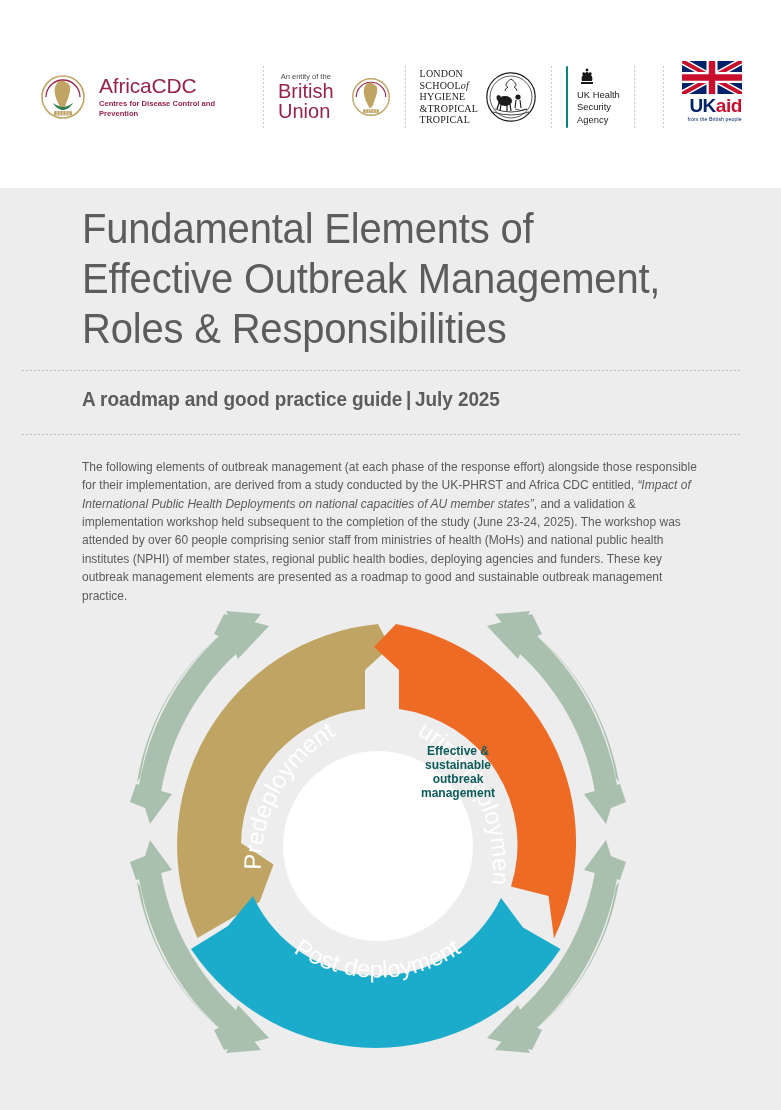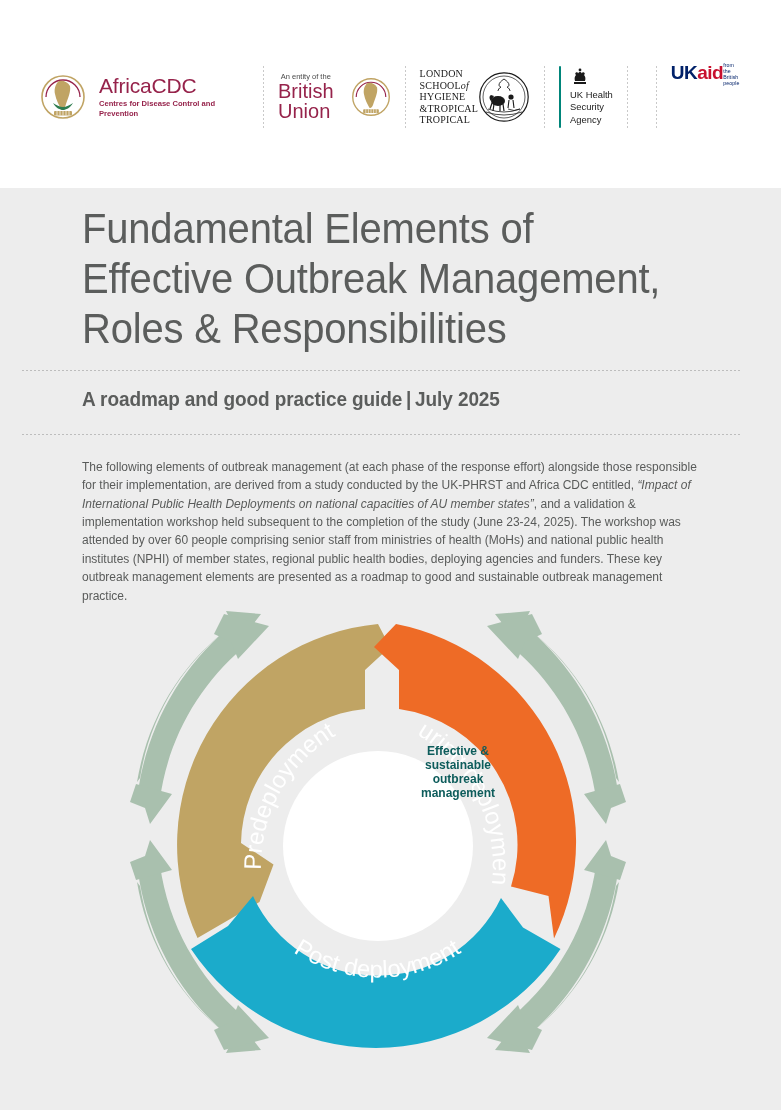--- a/index.html
+++ b/index.html
@@ -34,34 +34,34 @@
   .acdc-sub{font-size:7.6px;color:#96234b;line-height:1.35;margin-top:3px;font-weight:700;max-width:150px;}
 
   
   .au{display:flex;align-items:center;gap:17px;}
   .au-txt{display:flex;flex-direction:column;line-height:1;}
   .au-entity{font-size:7.5px;color:#4a4a4a;margin-bottom:2px;text-align:center;}
   .au-name{font-size:20px;color:#96234b;line-height:.97;font-weight:400;}
   .au-emblem{width:40px;height:40px;position:relative;flex:none;}
 
   
-  .lshtm{display:flex;align-items:center;}
+  .lshtm{display:flex;align-items:center;gap:7px;}
   .lshtm-txt{font-family:"Liberation Serif", serif;font-size:10px;color:#1a1a1a;line-height:1.16;letter-spacing:.2px;}
   .lshtm-txt i{font-style:italic;}
   .lshtm-crest{width:52px;height:52px;flex:none;}
 
   
   .ukdept{display:flex;flex-direction:column;justify-content:center;height:62px;}
   .crown{width:20px;height:17px;margin-bottom:4px;}
   .ukdept-txt{font-size:9.4px;color:#1a1a1a;line-height:1.32;}
   .teal-bar{width:2px;background:#00857a;margin-right:9px;border-radius:1px;}
   .bar-wrap{display:flex;height:62px;}
 
   
-  .ukaid{display:flex;flex-direction:row;align-items:flex-start;width:64px;}
+  .ukaid{display:flex;flex-direction:column;align-items:flex-end;width:64px;}
   .flag{width:60px;height:33px;position:relative;overflow:hidden;background:#012169;}
   .ukaid-word{font-size:19px;line-height:1;margin-top:2px;font-weight:700;letter-spacing:-.5px;}
   .ukaid-word .uk{color:#012169;}
   .ukaid-word .aid{color:#C8102E;}
   .ukaid-tag{font-size:5.2px;color:#012169;margin-top:1px;letter-spacing:.1px;}
 
   
   .title{
     position:absolute;left:82px;top:204px;width:660px;
     font-size:43px;line-height:1.16;color:#5b5d5c;

